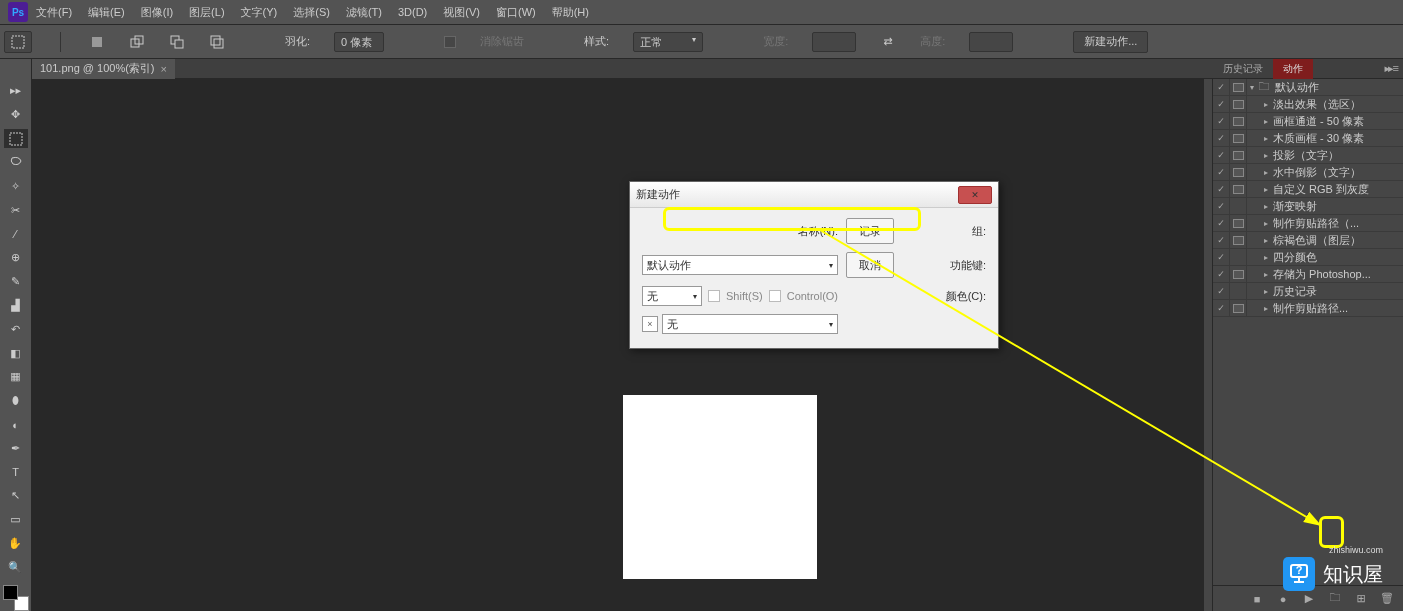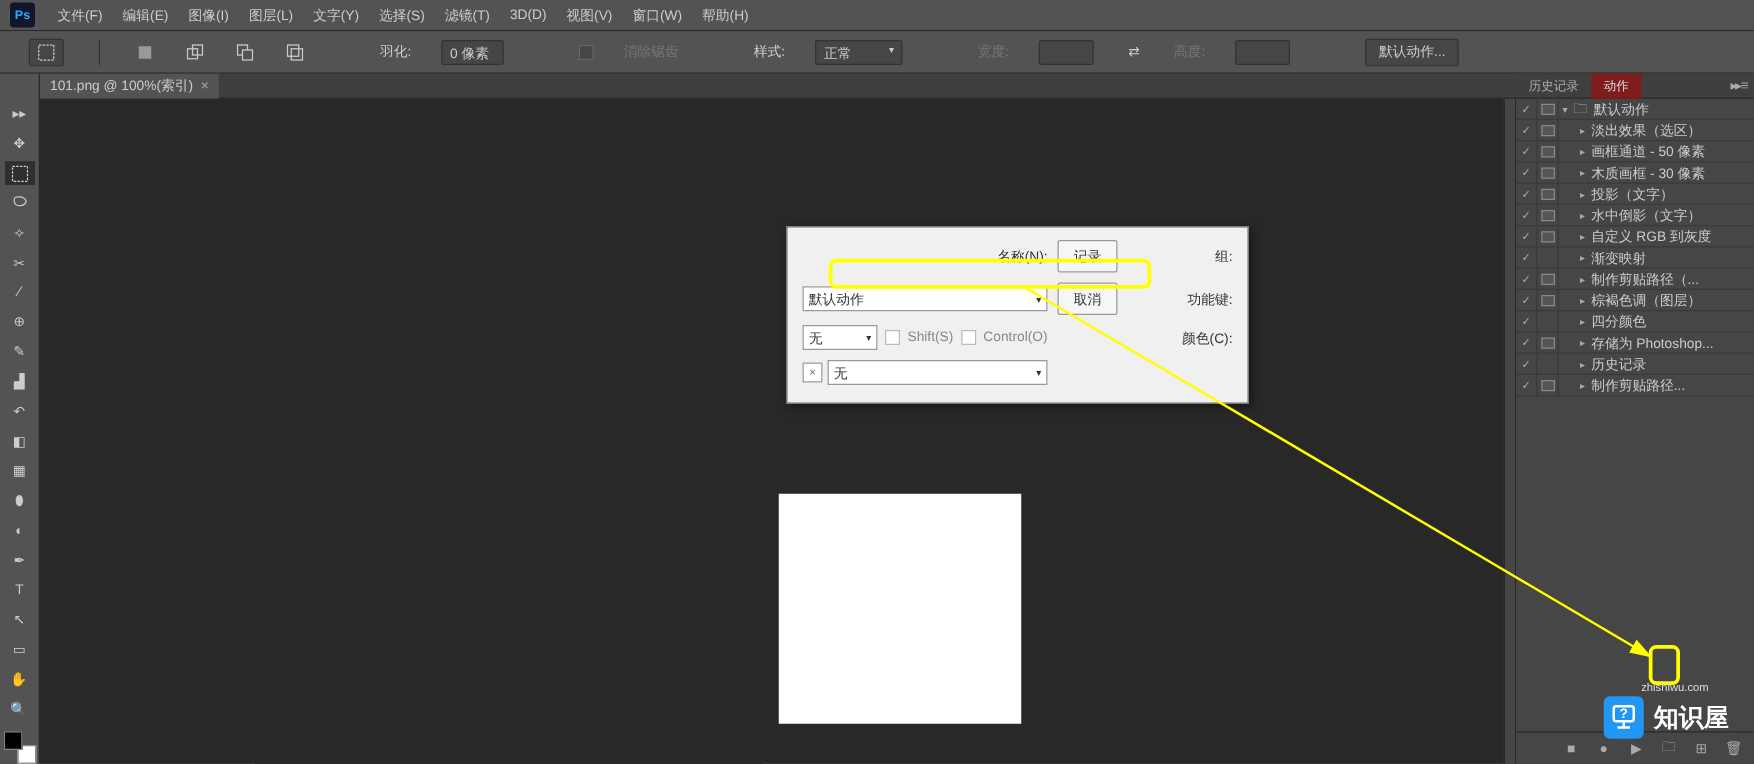--- a/index.html
+++ b/index.html
@@ -1,20 +1,20 @@
 <!DOCTYPE html>
 <html><head>
 <meta charset="utf-8">
 <style>
 *{margin:0;padding:0;box-sizing:border-box;font-family:"Microsoft YaHei",Arial,sans-serif;font-size:11px;user-select:none}
 body{background:#535353;width:1403px;height:611px;overflow:hidden;position:relative}
 .menubar{background:#535353;height:25px;display:flex;align-items:center;padding:0 8px;border-bottom:1px solid #282828}
-.ps-logo{width:20px;height:20px;background:#0f172a;border-radius:3px;display:flex;align-items:center;justify-content:center;color:#31a8ff;font-weight:bold;font-size:10px;margin-right:10px}
+.ps-logo{width:20px;height:20px;background:#4c1d95;border-radius:3px;display:flex;align-items:center;justify-content:center;color:#31a8ff;font-weight:bold;font-size:10px;}
 .menu-item{color:#ccc;padding:4px 8px;cursor:pointer}
-.optbar{background:#535353;height:34px;display:flex;align-items:center;padding:0 23px;border-bottom:1px solid #282828;gap:24px}
+.optbar{background:#535353;height:34px;display:flex;align-items:center;padding:0 4px;border-bottom:1px solid #282828;gap:24px}
 .opt-ic{width:16px;height:16px;display:inline-flex;align-items:center;justify-content:center;color:#ccc}
 .opt-ic.box{width:28px;height:22px;border:1px solid #333;background:#464646;border-radius:2px}
 .opt-sep{width:1px;height:20px;background:#333;margin:0 4px}
 .opt-lbl{color:#ccc}
 .opt-field{background:#464646;border:1px solid #333;color:#ccc;padding:2px 6px;min-width:50px;height:20px;border-radius:2px}
 .opt-cb{width:12px;height:12px;border:1px solid #666;background:#464646;display:inline-block}
 .opt-btn{background:#464646;border:1px solid #333;color:#ccc;padding:2px 10px;height:22px;border-radius:2px}
 .main{display:flex;height:calc(100% - 59px);position:relative}
 .tabarea{position:absolute;top:0;left:32px;right:190px;height:20px;background:#3f3f3f;display:flex;align-items:center;border-bottom:1px solid #282828}
 .doctab{background:#535353;color:#ccc;padding:3px 8px;display:flex;align-items:center;gap:6px;height:20px;font-size:10px}
@@ -63,22 +63,22 @@
 .dlg-color-row{display:flex;align-items:center;gap:4px}
 .dlg-color-sw{width:16px;height:16px;border:1px solid #999;background:#fff;display:flex;align-items:center;justify-content:center;font-size:9px;color:#666}
 
 .hl{position:absolute;border:3px solid yellow;border-radius:6px;pointer-events:none;z-index:50}
 .hl1{left:663px;top:207px;width:258px;height:24px}
 .hl2{left:1319px;top:516px;width:25px;height:32px}
 .arrow-svg{position:absolute;left:0;top:0;width:1403px;height:611px;pointer-events:none;z-index:49}
 
 .wm{position:absolute;right:20px;bottom:20px;display:flex;align-items:center;gap:8px;z-index:60}
 .wm-ic{width:32px;height:34px;background:#2196f3;border-radius:5px;display:flex;align-items:center;justify-content:center;color:#fff;font-size:16px;font-weight:bold}
-.wm-tx{color:#fff;font-size:20px;font-weight:bold}
-.wm-url{color:#ddd;font-size:9px;position:absolute;right:16px;top:-12px}
+.wm-tx{color:#fff;font-size:20px;font-weight:normal}
+.wm-url{color:#ddd;font-size:9px;position:absolute;right:0;top:-12px}
 </style>
 </head>
 <body>
 
 <div class="menubar">
   <div class="ps-logo">Ps</div>
   <div class="menu-item">文件(F)</div>
   <div class="menu-item">编辑(E)</div>
   <div class="menu-item">图像(I)</div>
   <div class="menu-item">图层(L)</div>
@@ -130,21 +130,21 @@
   <span style="width:12px"></span>
   <span class="opt-lbl">样式:</span>
   <span class="opt-field" style="min-width:70px"><span>正常</span> <span style="float:right;font-size:8px">▾</span></span>
   <span style="width:12px"></span>
   <span class="opt-lbl" style="color:#777">宽度:</span>
   <span class="opt-field" style="min-width:44px"></span>
   <span class="opt-ic">⇄</span>
   <span class="opt-lbl" style="color:#777">高度:</span>
   <span class="opt-field" style="min-width:44px"></span>
   <span style="width:12px"></span>
-  <button class="opt-btn">默认动作...</button>
+  <button class="opt-btn">新建动作...</button>
 </div>
 
 <div class="main">
 
   <div class="toolbar">
     <div class="tool">▸▸</div>
     <div class="tool">✥</div>
     <div class="tool sel">
         <svg width="14" height="14">
           <rect x="1" y="1" width="12" height="12" fill="none" stroke="#ccc" stroke-dasharray="2 1"></rect>
@@ -327,20 +327,24 @@
         <span class="pbtn">▶</span>
         <span class="pbtn">🗀</span>
         <span class="pbtn">⊞</span>
         <span class="pbtn">🗑</span>
       </div>
     </div>
   </div>
 </div>
 
 <div class="dlg">
+  <div class="dlg-title">
+    <span>新建动作</span>
+    <span class="dlg-close">✕</span>
+  </div>
   <div class="dlg-body">
     <span class="dlg-lbl">名称(N):</span>
     <button class="dlg-btn">记录</button>
 
     <span class="dlg-lbl">组:</span>
     <div class="dlg-select">
         <span>默认动作</span>
         <span class="arw">▾</span>
       </div>
     <button class="dlg-btn">取消</button>

